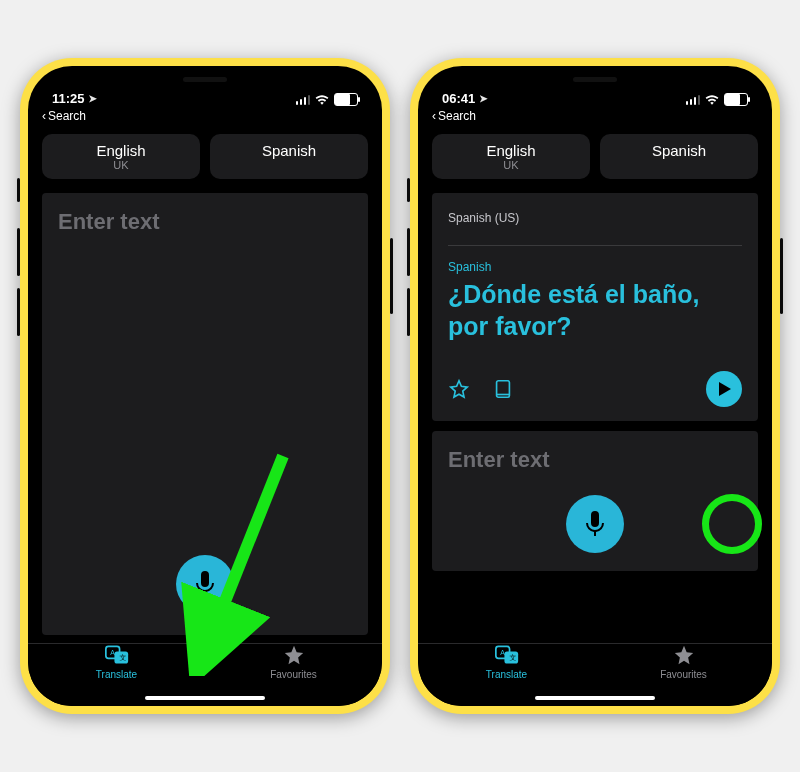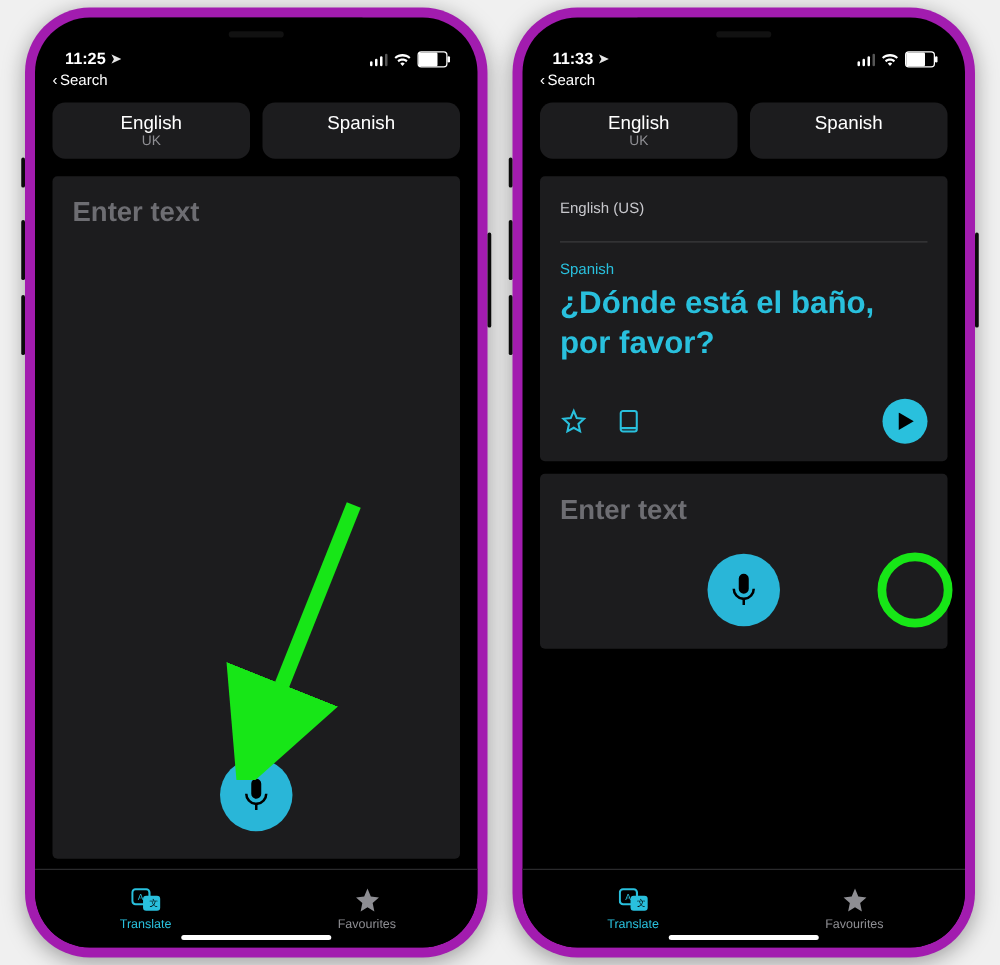--- a/index.html
+++ b/index.html
@@ -10,22 +10,22 @@
     width: 800px;
     height: 772px;
     overflow: hidden;
     display: flex;
     justify-content: space-evenly;
     align-items: center;
   }
 
   .phone {
     width: 370px;
-    height: 760px;
-    background: #a21caf;
+    height: 656px;
+    background: #fde047;
     border-radius: 52px;
     padding: 8px;
     box-sizing: border-box;
     position: relative;
     box-shadow: 0 4px 18px rgba(0,0,0,0.35);
   }
 
   
   .btn-edge { position: absolute; background: #0a0a0a; border-radius: 3px; }
   .mute   { left: -3px; top: 120px; width: 3px; height: 24px; }
@@ -187,21 +187,20 @@
     height: 62px;
     border-top: 1px solid #2a2a2c;
     display:flex;
     background:#000;
   }
   .tab {
     flex:1;
     display:flex;
     flex-direction:column;
     align-items:center;
-    justify-content:center;
     gap:3px;
     font-size:10px;
     color:#8e8e93;
   }
   .tab.active { color:#29c0dd; }
   .tab svg { width:24px; height:22px; }
 
   .home-ind {
     position:absolute;
     bottom:6px;
@@ -325,21 +324,21 @@
   <div class="btn-edge mute"></div>
   <div class="btn-edge vol-up"></div>
   <div class="btn-edge vol-dn"></div>
   <div class="btn-edge power"></div>
 
   <div class="screen">
     <div class="notch"></div>
 
     <div class="status-bar">
       <div class="status-left">
-        <span>11:33</span>
+        <span>06:41</span>
         <span class="loc-glyph">➤</span>
       </div>
       <div class="status-right">
         <div class="sig-bars">
             <span></span>
             <span></span>
             <span></span>
             <span></span>
           </div>
         <span class="wifi-glyph">
@@ -365,21 +364,21 @@
       </div>
       <div class="lang-pill">
         <div class="lang-main">Spanish</div>
         <div class="lang-sub">&nbsp;</div>
       </div>
     </div>
 
     <div class="content">
       <div class="panel">
         <div class="result">
-          <div class="src-lang">English (US)</div>
+          <div class="src-lang">Spanish (US)</div>
           <div class="divider"></div>
           <div class="tgt-lang">Spanish</div>
           <div class="tgt-text">¿Dónde está el baño, por favor?</div>
           <div class="card-actions">
             <div class="left-icons">
               <span class="ico">
                 <svg viewBox="0 0 24 24">
                     <path fill="none" stroke="#29c0dd" stroke-width="1.8" d="M12 3l2.6 6.1 6.4.8-4.9 4.4 1.4 6.5L12 17.7l-5.5 3.1 1.4-6.5L3 9.9l6.4-.8L12 3z"></path>
                   </svg>
               </span>

